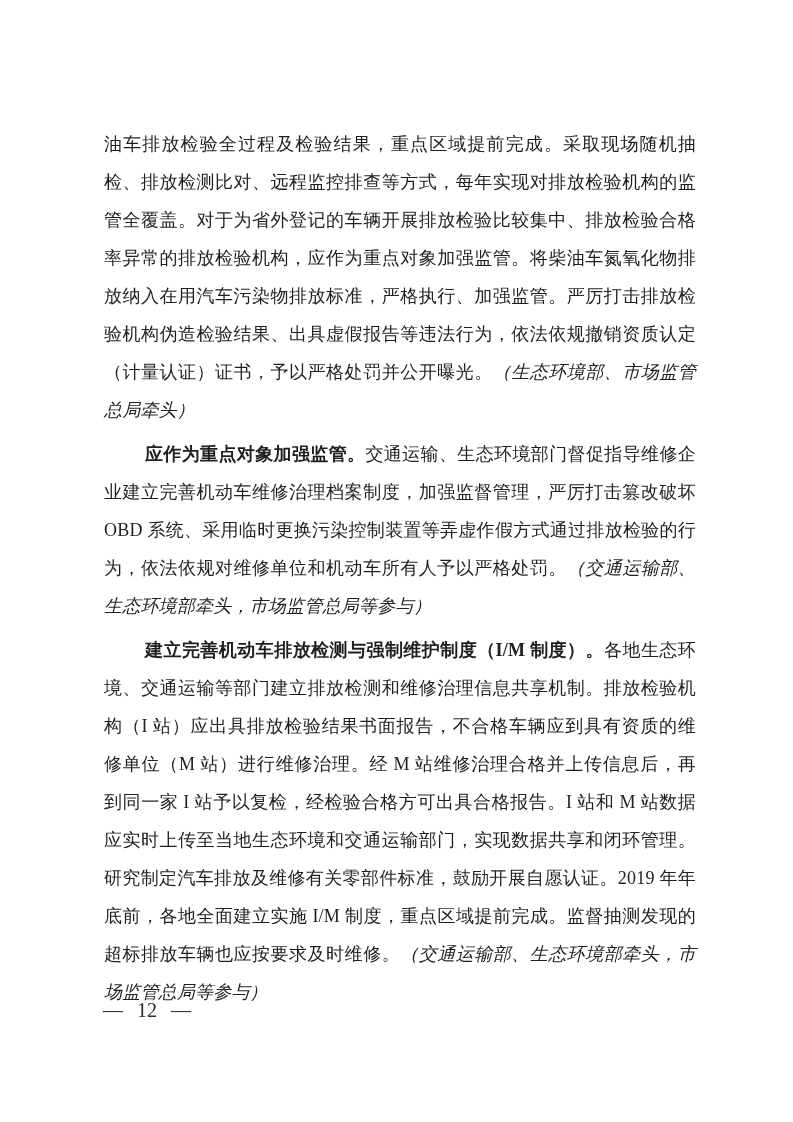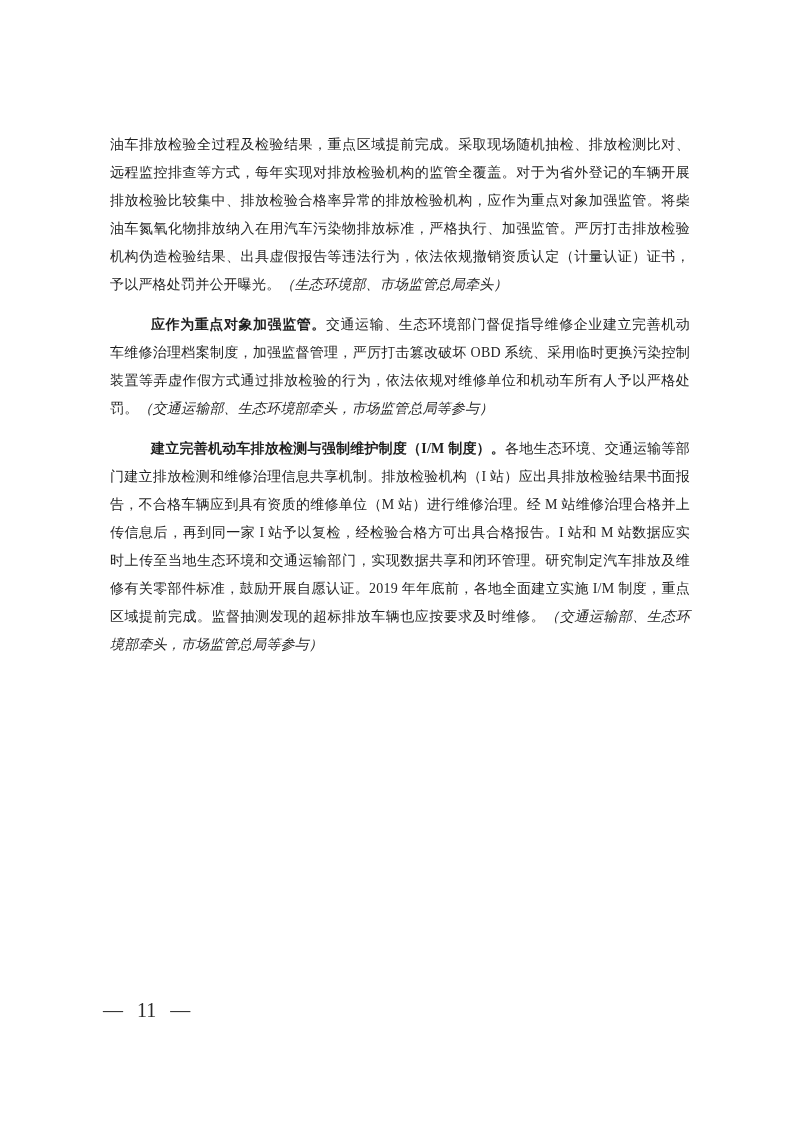--- a/index.html
+++ b/index.html
@@ -16,24 +16,24 @@
     font-family: "Liberation Serif", "DejaVu Serif", serif;
     color: #1f1f1f;
   }
   .content {
     position: absolute;
     left: 98px;
     top: 119px;
     width: 604px;
   }
   .para {
-    margin: 12px;
+    margin: 6px;
     padding: 0;
-    font-size: 14px;
-    line-height: 28px;
+    font-size: 18px;
+    line-height: 38px;
     letter-spacing: 0.2px;
     text-align: justify;
     text-justify: inter-ideograph;
     word-break: break-all;
   }
   .para.indent {
     text-indent: 41px;
   }
   .seg-lead {
     font-weight: bold;
@@ -57,16 +57,16 @@
 <body>
 
 <div class="page">
   <div class="content">
     <p class="para"><span class="seg-body">油车排放检验全过程及检验结果，重点区域提前完成。采取现场随机抽检、排放检测比对、远程监控排查等方式，每年实现对排放检验机构的监管全覆盖。对于为省外登记的车辆开展排放检验比较集中、排放检验合格率异常的排放检验机构，应作为重点对象加强监管。将柴油车氮氧化物排放纳入在用汽车污染物排放标准，严格执行、加强监管。严厉打击排放检验机构伪造检验结果、出具虚假报告等违法行为，依法依规撤销资质认定（计量认证）证书，予以严格处罚并公开曝光。</span><span class="seg-kai">（生态环境部、市场监管总局牵头）</span></p>
     <p class="para indent"><span class="seg-lead">应作为重点对象加强监管。</span><span class="seg-body">交通运输、生态环境部门督促指导维修企业建立完善机动车维修治理档案制度，加强监督管理，严厉打击篡改破坏 OBD 系统、采用临时更换污染控制装置等弄虚作假方式通过排放检验的行为，依法依规对维修单位和机动车所有人予以严格处罚。</span><span class="seg-kai">（交通运输部、生态环境部牵头，市场监管总局等参与）</span></p>
     <p class="para indent"><span class="seg-lead">建立完善机动车排放检测与强制维护制度（I/M 制度）。</span><span class="seg-body">各地生态环境、交通运输等部门建立排放检测和维修治理信息共享机制。排放检验机构（I 站）应出具排放检验结果书面报告，不合格车辆应到具有资质的维修单位（M 站）进行维修治理。经 M 站维修治理合格并上传信息后，再到同一家 I 站予以复检，经检验合格方可出具合格报告。I 站和 M 站数据应实时上传至当地生态环境和交通运输部门，实现数据共享和闭环管理。研究制定汽车排放及维修有关零部件标准，鼓励开展自愿认证。2019 年年底前，各地全面建立实施 I/M 制度，重点区域提前完成。监督抽测发现的超标排放车辆也应按要求及时维修。</span><span class="seg-kai">（交通运输部、生态环境部牵头，市场监管总局等参与）</span></p>
   </div>
   <div class="footer">
     <span>—</span>
-    <span>11</span>
+    <span>12</span>
     <span>—</span>
   </div>
 </div>
 
 </body></html>

